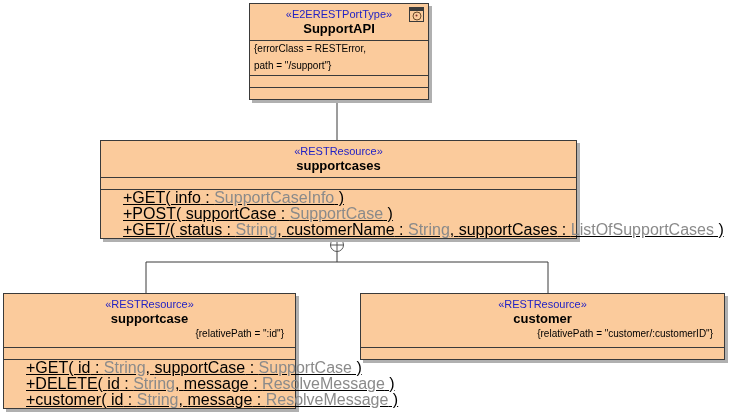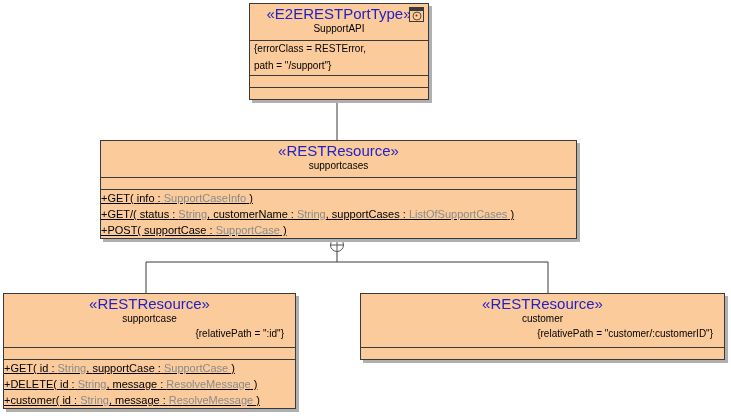--- a/index.html
+++ b/index.html
@@ -37,27 +37,27 @@
   }
   .compartment + .compartment {
     border-top: 1px solid #3a3a3a;
   }
   .comp-header {
     padding: 3px 5px 4px 5px;
     text-align: center;
   }
   .stereotype {
     color: #2222c4;
-    font-size: 15px;
+    font-size: 11px;
     line-height: 14px;
     white-space: nowrap;
   }
   .classname {
-    font-weight: normal;
-    font-size: 10px;
+    font-weight: bold;
+    font-size: 13px;
     line-height: 15px;
     color: #000000;
     white-space: nowrap;
   }
   .taglist {
     font-size: 10px;
     line-height: 14px;
     text-align: left;
     padding: 1px 4px 2px 4px;
     white-space: nowrap;
@@ -66,23 +66,23 @@
     text-align: right;
     padding-right: 6px;
   }
   .comp-empty {
     height: 12px;
   }
   .comp-ops {
     padding: 0;
   }
   .op-row {
-    font-size: 11px;
+    font-size: 16px;
     line-height: 16px;
-    padding: 0 3px 0 0;
+    padding: 0 3px 0 22px;
     white-space: nowrap;
     color: #000000;
   }
   .op-row .u {
     text-decoration: underline;
   }
   .op-type {
     color: #8a8a8a;
   }
   
@@ -173,22 +173,22 @@
   </div>
 
   <div class="uml-box" style="left:100px; top:140px; width:477px;">
     <div class="compartment comp-header">
       <div class="stereotype">«RESTResource»</div>
       <div class="classname">supportcases</div>
     </div>
     <div class="compartment comp-empty"></div>
     <div class="compartment comp-ops">
         <div class="op-row"><span class="u"><span>+GET( </span><span>info</span><span> : </span><span class="op-type">SupportCaseInfo</span><span> )</span></span></div>
+        <div class="op-row"><span class="u"><span>+POST( </span><span>supportCase</span><span> : </span><span class="op-type">SupportCase</span><span> )</span></span></div>
         <div class="op-row"><span class="u"><span>+GET/( </span><span>status</span><span> : </span><span class="op-type">String</span><span>, </span><span>customerName</span><span> : </span><span class="op-type">String</span><span>, </span><span>supportCases</span><span> : </span><span class="op-type">ListOfSupportCases</span><span> )</span></span></div>
-        <div class="op-row"><span class="u"><span>+POST( </span><span>supportCase</span><span> : </span><span class="op-type">SupportCase</span><span> )</span></span></div>
       </div>
   </div>
 
   <div class="uml-box" style="left:3px; top:293px; width:293px;">
     <div class="compartment comp-header">
       <div class="stereotype">«RESTResource»</div>
       <div class="classname">supportcase</div>
       <div class="taglist right">{relativePath = ":id"}</div>
     </div>
     <div class="compartment comp-empty"></div>

